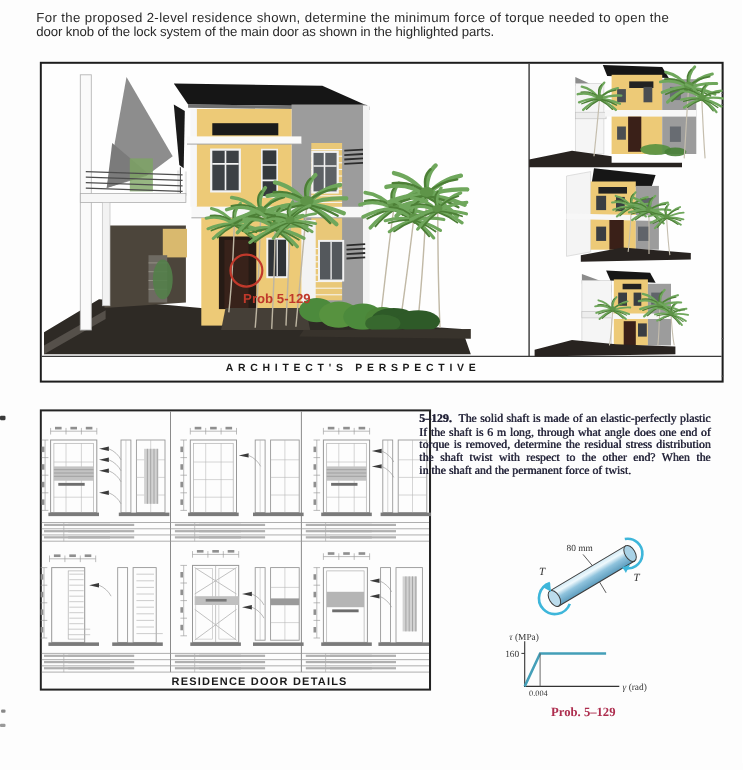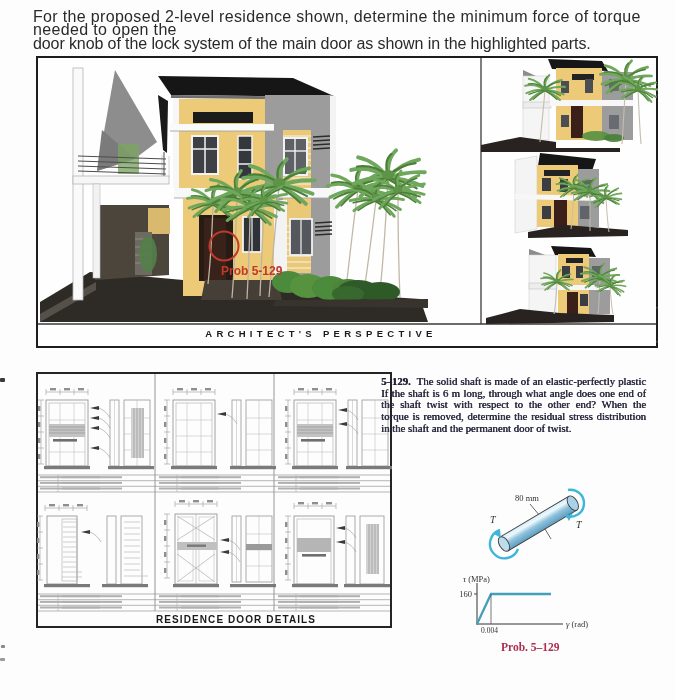--- a/index.html
+++ b/index.html
@@ -1,20 +1,20 @@
 <!DOCTYPE html>
 <html><head>
 <meta charset="utf-8">
 <style>
   html,body{margin:0;padding:0;background:#ffffff;}
   #page{position:relative;width:675px;height:700px;background:#fdfdfd;overflow:hidden;
         font-family:"Liberation Sans",sans-serif;}
   svg{filter:blur(0.28px);}
   .abs{position:absolute;}
-  #ptext{left:33px;top:10px;width:640px;font-size:16px;line-height:13.3px;color:#2a2a2a;letter-spacing:-0.1px;}
+  #ptext{left:33px;top:10px;width:640px;font-size:12px;line-height:13.3px;color:#2a2a2a;letter-spacing:-0.1px;}
   #prob{left:381px;top:376px;width:265px;font-family:"Liberation Serif",serif;
         font-size:10.75px;line-height:11.7px;color:#25253a;
         text-shadow:0.45px 0 0 #25253a;}
   #prob b{font-weight:bold;}
   #prob sub{font-size:7.3px;line-height:0;vertical-align:-2px;}
   .jl{text-align:justify;height:11.7px;overflow:visible;}
   .jl::after{content:"";display:inline-block;width:100%;height:0;}
 </style>
 </head>
 <body>
@@ -641,23 +641,23 @@
 <use href="#vhatch" x="330" y="152"></use>
 <use href="#floorband" x="308" y="212"></use>
 </g>
 
 <text x="200" y="251" text-anchor="middle" font-family="Liberation Sans,sans-serif" font-size="10" font-weight="bold" letter-spacing="1.1" fill="#1a1a1a">RESIDENCE DOOR DETAILS</text>
 </svg>
 
 <div class="abs" id="prob">
 <div class="jl"><b>5–129.</b>&nbsp;&nbsp;The solid shaft is made of an elastic-perfectly plastic</div>
 <div class="jl">If the shaft is 6 m long, through what angle does one end of</div>
+<div class="jl">torque is removed, determine the residual stress distribution</div>
 <div class="jl">the shaft twist with respect to the other end? When the</div>
-<div class="jl">torque is removed, determine the residual stress distribution</div>
-<div>in the shaft and the permanent door of twist.</div>
+<div>in the shaft and the permanent force of twist.</div>
 </div>
 
 <div class="abs" style="left:0;top:378px;width:5px;height:4px;background:#3a3a3a;border-radius:1px"></div>
 <div class="abs" style="left:1px;top:645px;width:4px;height:3px;background:#888;border-radius:1px"></div>
 <div class="abs" style="left:0;top:658px;width:5px;height:3px;background:#999;border-radius:1px"></div>
 
 <svg class="abs" style="left:430px;top:470px" width="245" height="190" viewBox="0 0 245 190">
 <defs>
 <linearGradient id="shaftg" x1="0" y1="0" x2="0" y2="1">
 <stop offset="0" stop-color="#d3ecf7"></stop>

